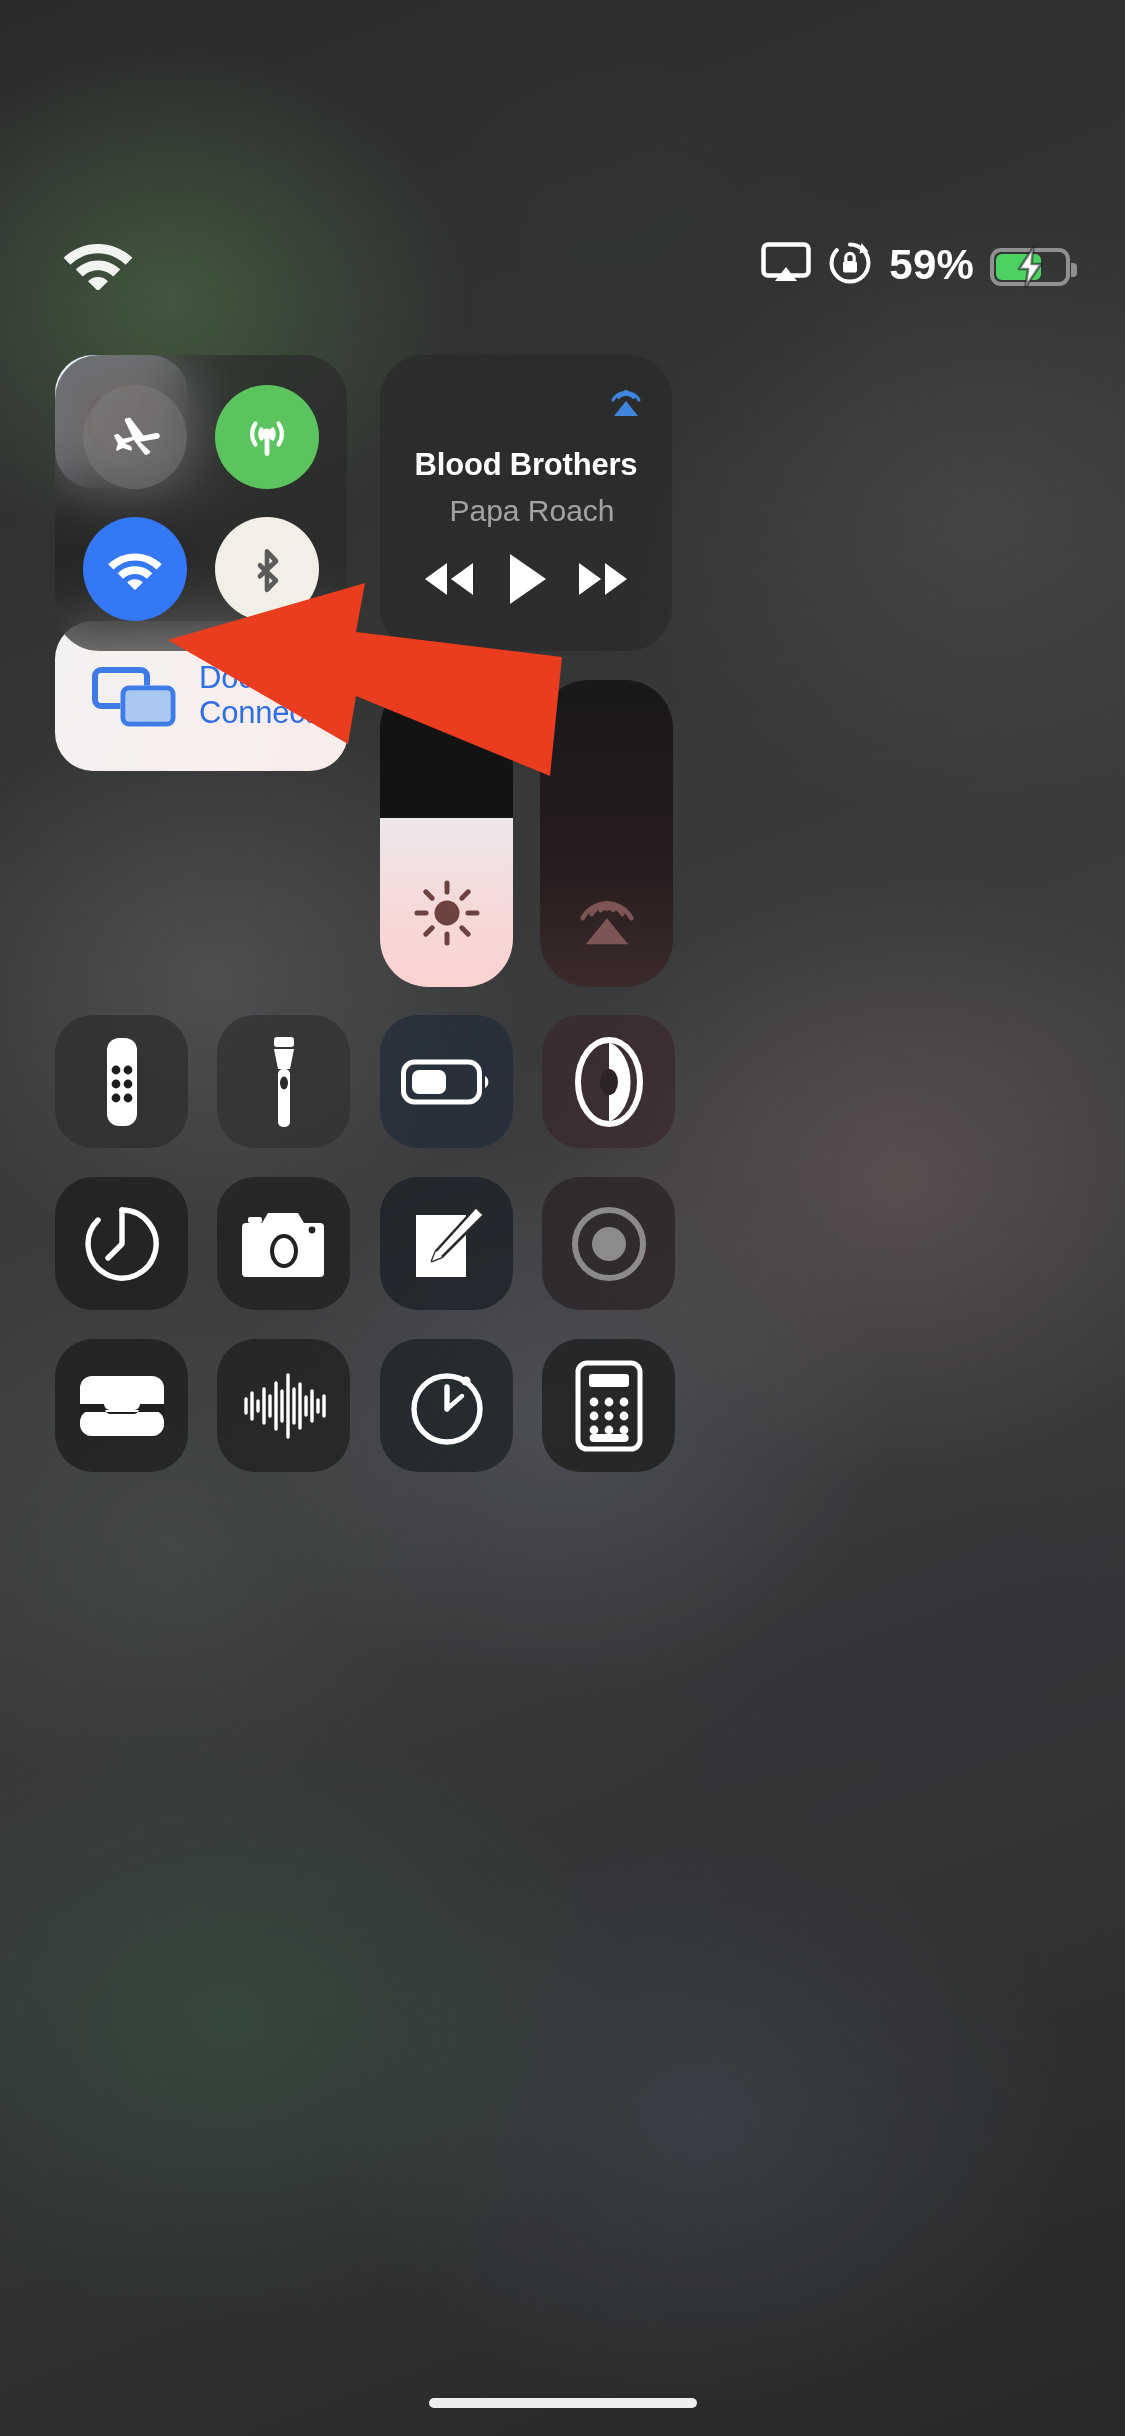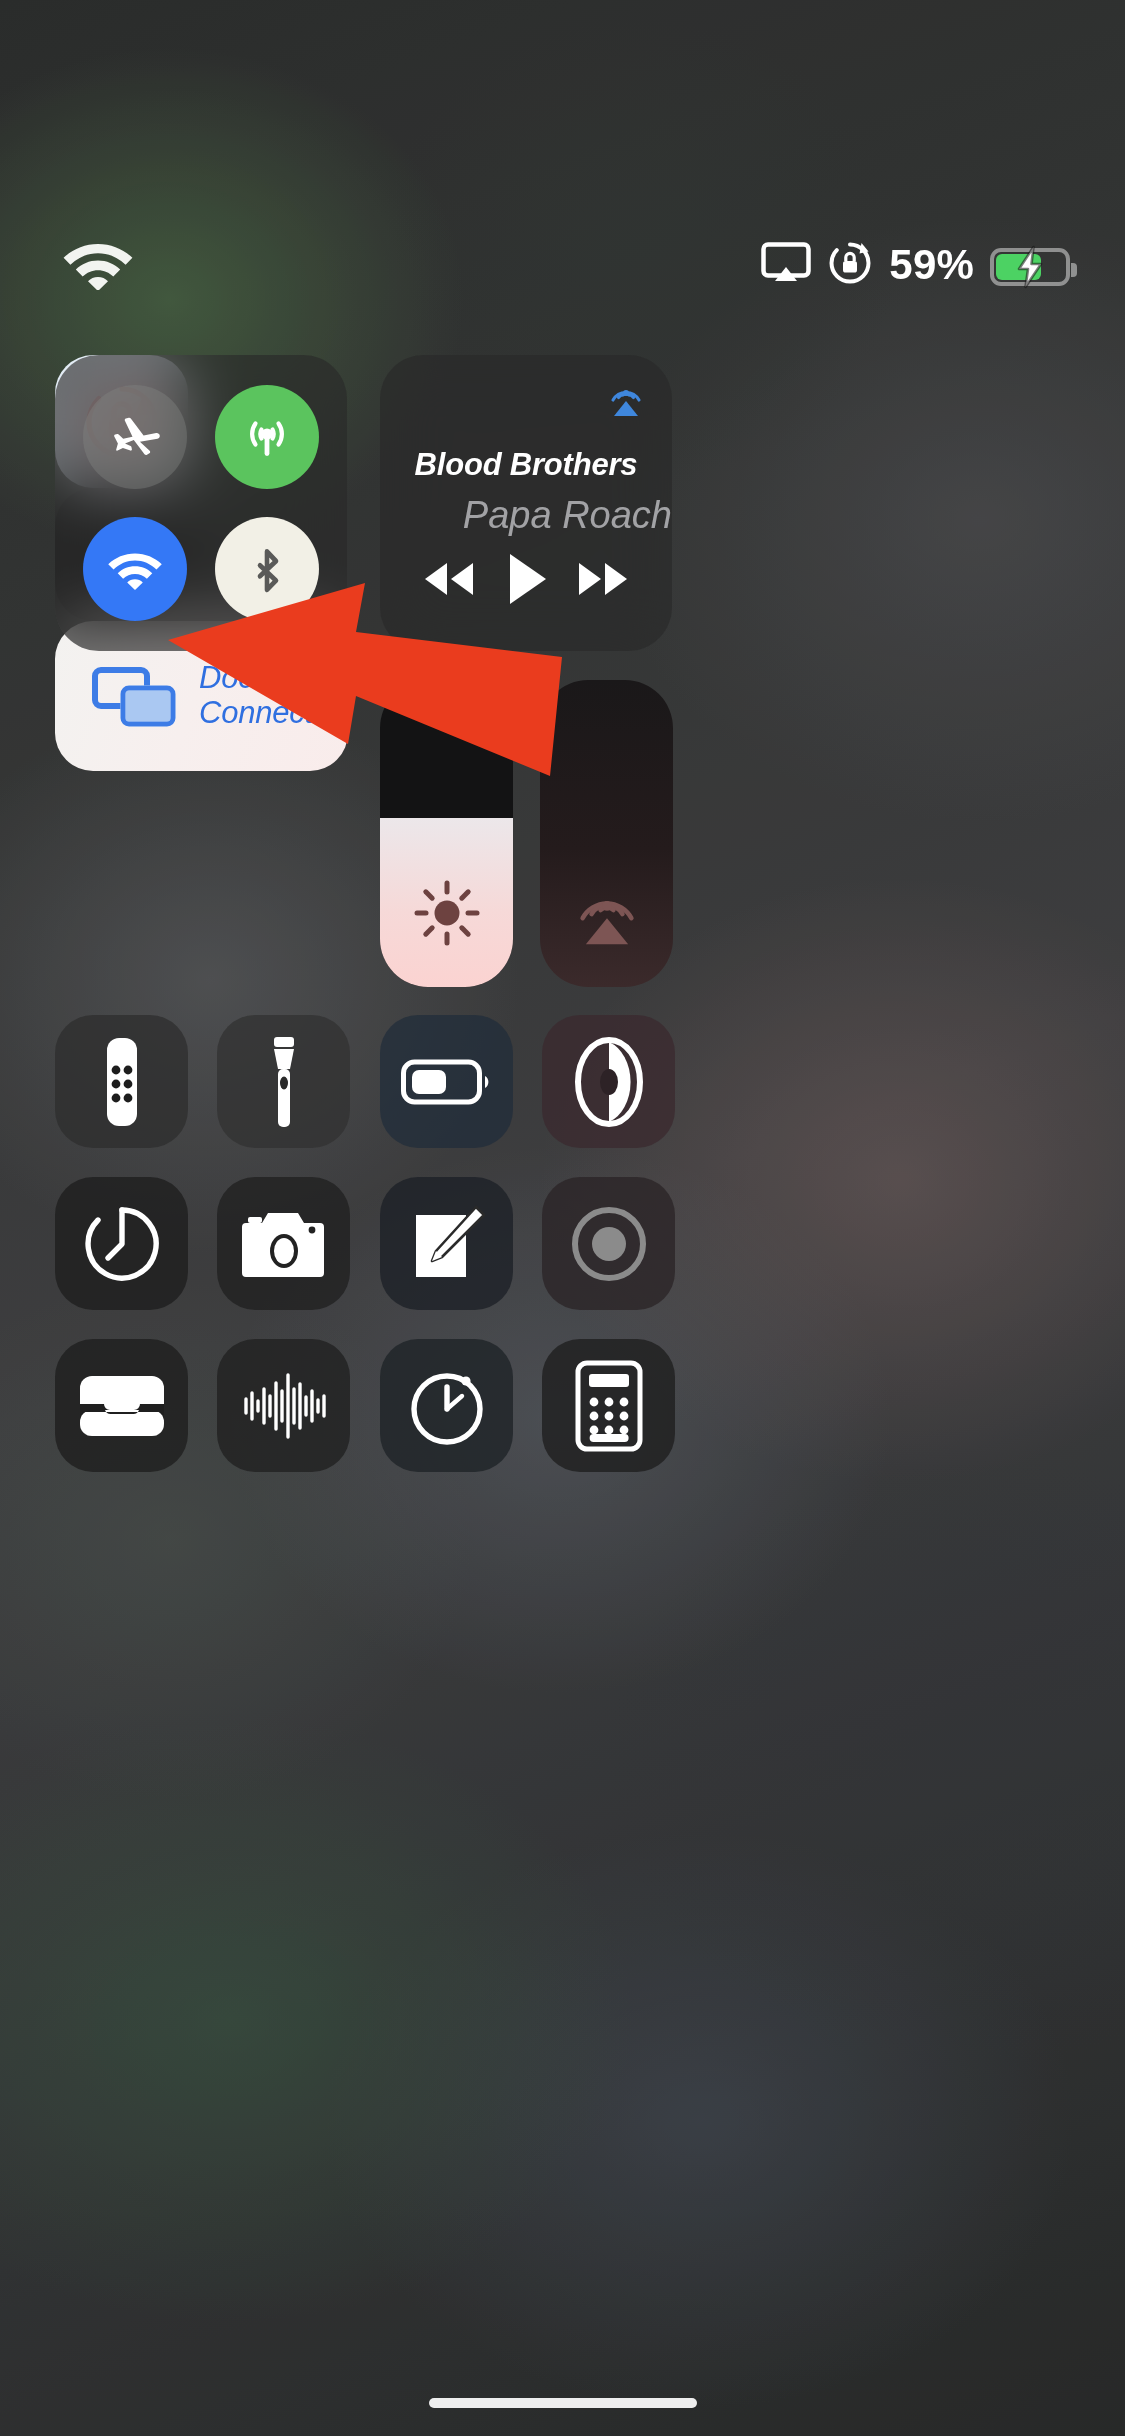--- a/index.html
+++ b/index.html
@@ -56,21 +56,21 @@
     position:absolute; left:2px; top:2px; bottom:2px;
     background:#4cd263; border-radius:6px;
   }
   .batt-bolt{
     position:absolute; left:50%; top:50%; transform:translate(-50%,-50%);
     width:46px; height:46px;
   }
 
   
   #cc {
-    position:absolute; left:55px; top:355px; width:1015px;font-style:italic;
+    position:absolute; left:55px; top:355px; width:1015px;
   }
   .module{
     background:rgba(40,40,40,.62);
     backdrop-filter:blur(30px);
     border-radius:44px;
     position:absolute;
   }
 
   
   #connectivity{ left:0; top:0; width:292px; height:296px; }
@@ -85,22 +85,22 @@
 
   
   #media{ left:325px; top:0; width:292px; height:296px; }
   #media-inner{ position:absolute; inset:0; }
   #airplay-audio{ position:absolute; right:22px; top:18px; width:48px; height:48px; }
   .track-title{
     position:absolute; left:0; right:0; top:92px; text-align:center;
     color:#fff; font-size:31px; font-weight:700; letter-spacing:-.2px;
   }
   .track-artist{
-    position:absolute; left:12px; right:0; top:139px; text-align:right;
-    color:rgba(235,235,240,.62); font-size:38px; font-weight:400;
+    position:absolute; left:12px; right:0; top:139px; text-align:center;
+    color:rgba(235,235,240,.62); font-size:30px; font-weight:400;
   }
   .transport{
     position:absolute; left:0; right:0; top:196px;
     display:flex; align-items:center; justify-content:space-around;
     padding:0 26px;
   }
   .tbtn{ display:flex; align-items:center; justify-content:center; }
 
   
   #rotlock{

